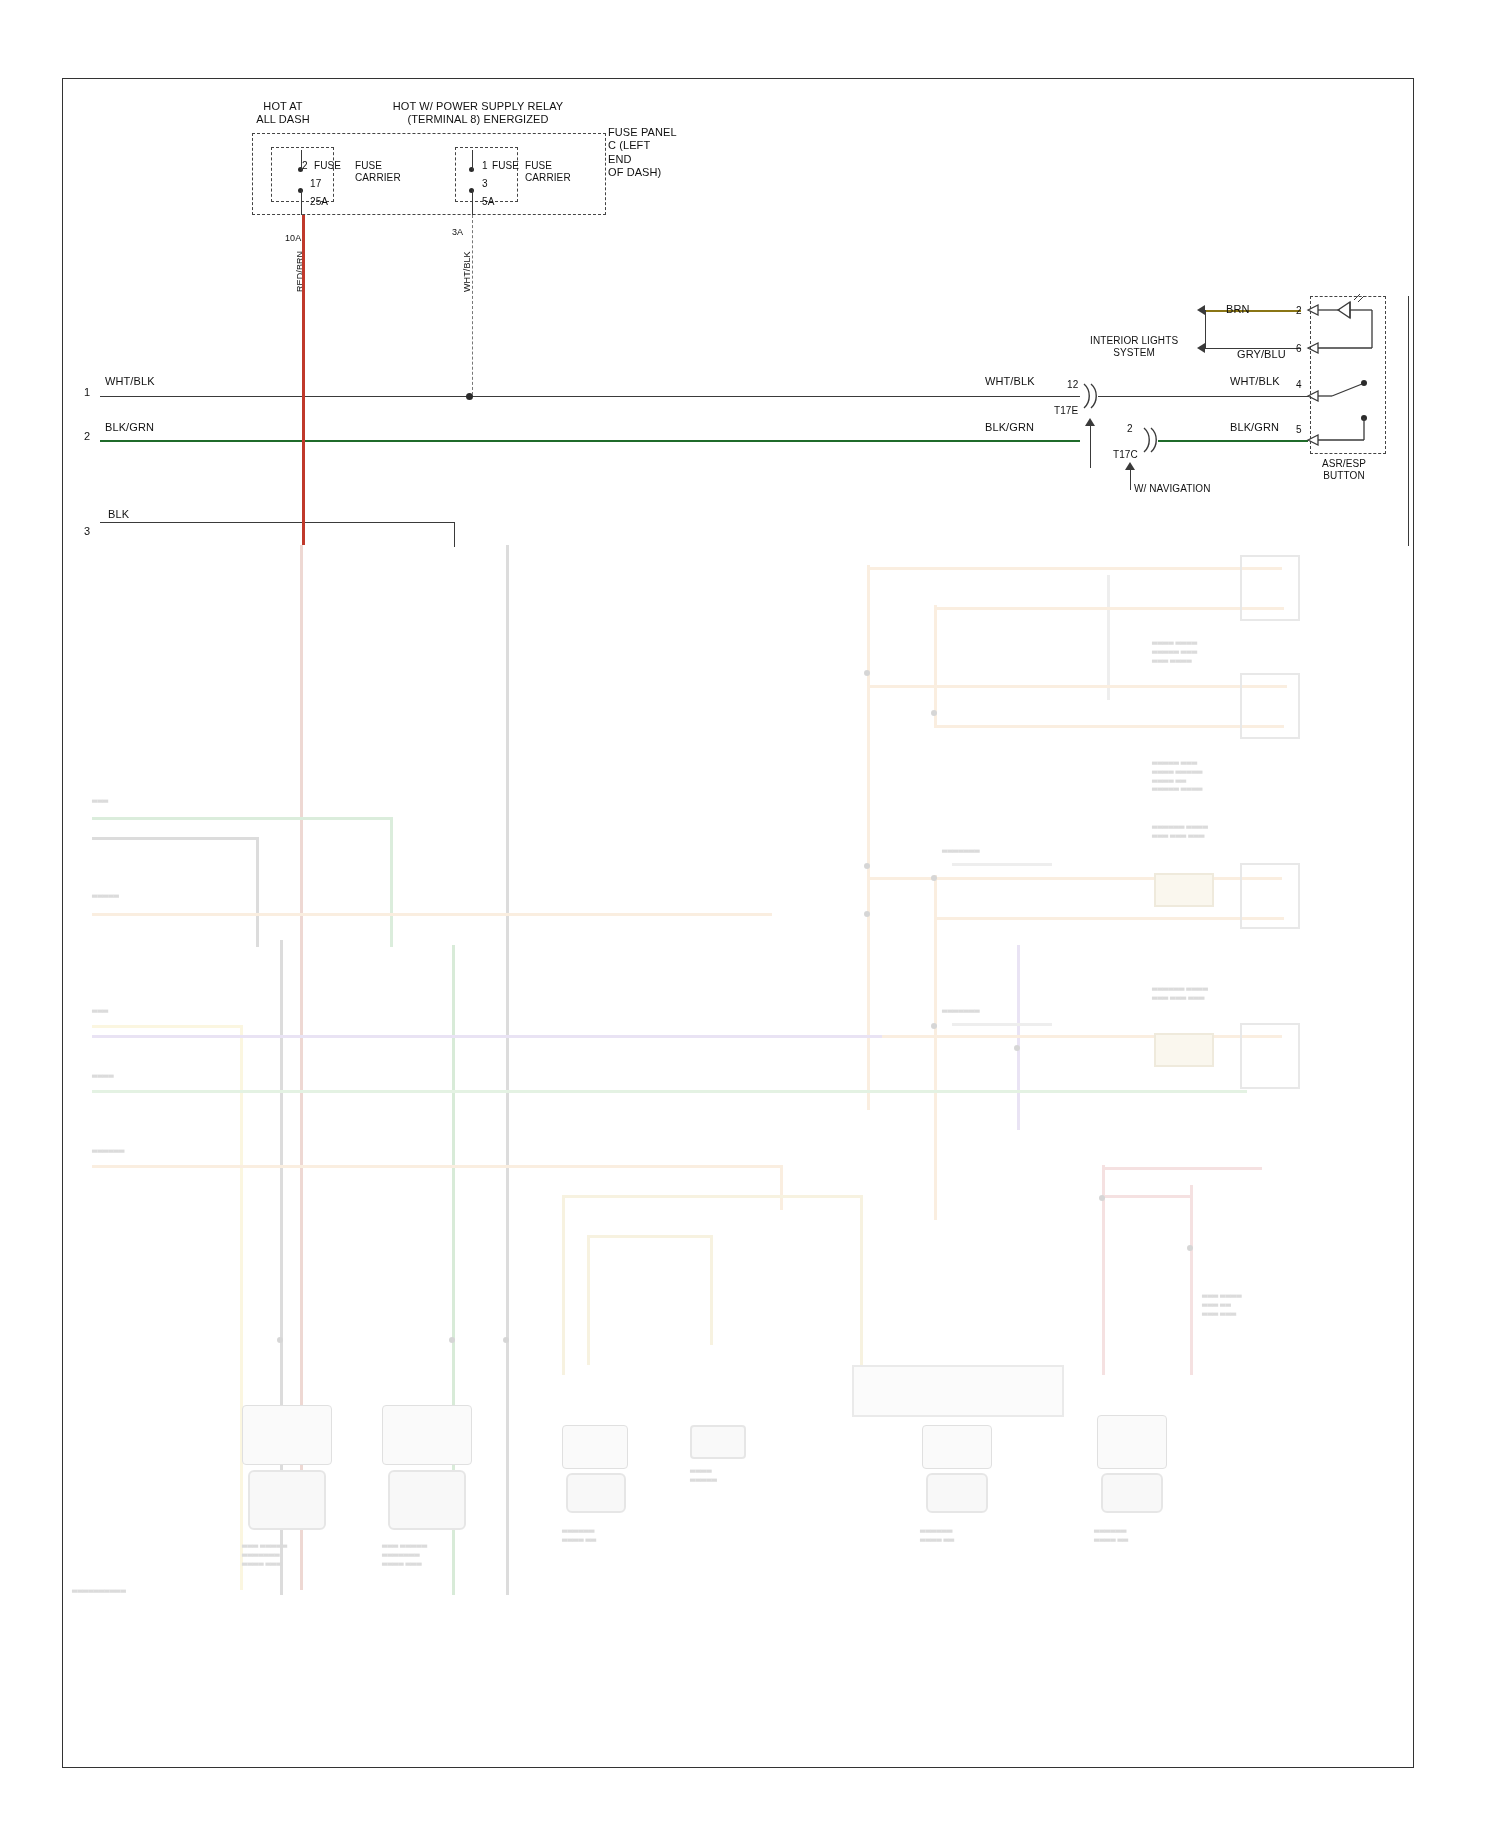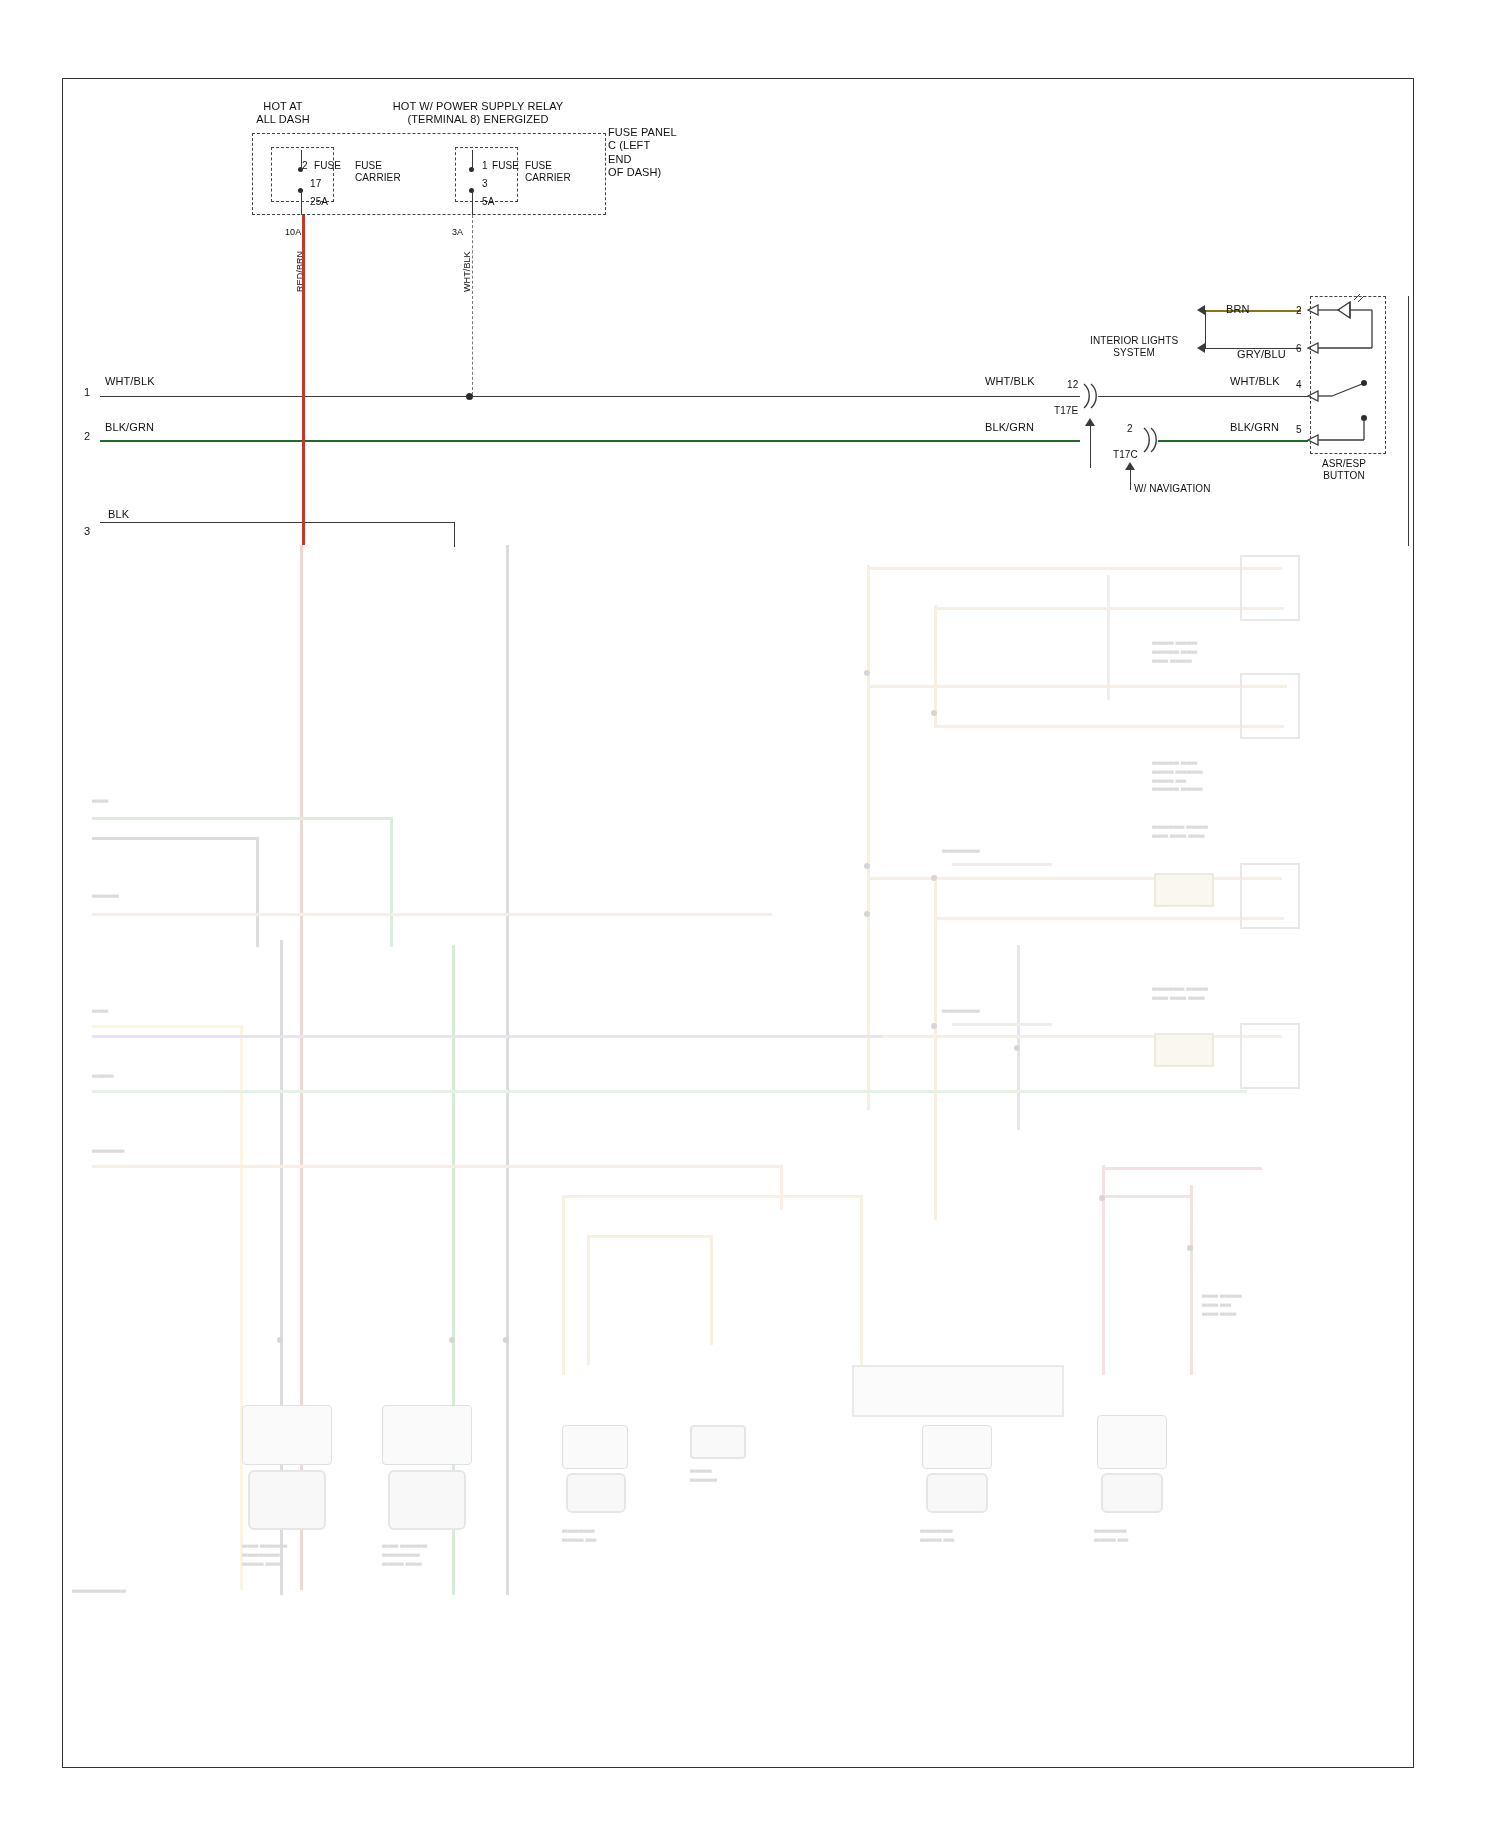--- a/index.html
+++ b/index.html
@@ -182,21 +182,21 @@
   <div class="lbl sm" style="left:302px; top:160px;">2</div>
   <div class="lbl sm" style="left:314px; top:160px;">FUSE</div>
   <div class="lbl sm" style="left:310px; top:178px;">17</div>
   <div class="lbl sm" style="left:310px; top:196px;text-align:center;">25A</div>
   <div class="lbl sm" style="left:355px; top:160px;">FUSE
 CARRIER</div>
   <div class="fuse-dot" style="left:298px; top:167px;"></div>
   <div class="fuse-dot" style="left:298px; top:188px;"></div>
   <div class="vline" style="left:301px; top:150px; height:20px;"></div>
   <div class="vline" style="left:301px; top:190px; height:25px;"></div>
-  <div class="lbl xs" style="left:285px; top:227px;">10A</div>
+  <div class="lbl xs" style="left:285px; top:233px;">10A</div>
   <div class="lbl xs rot" style="left:295px; top:292px;">RED/BRN</div>
 
   <div class="dashbox" style="left:455px; top:147px; width:63px; height:55px;"></div>
   <div class="lbl sm" style="left:482px; top:160px;">1</div>
   <div class="lbl sm" style="left:492px; top:160px;">FUSE</div>
   <div class="lbl sm" style="left:482px; top:178px;">3</div>
   <div class="lbl sm" style="left:482px; top:196px;">5A</div>
   <div class="lbl sm" style="left:525px; top:160px;">FUSE
 CARRIER</div>
   <div class="fuse-dot" style="left:469px; top:167px;"></div>

